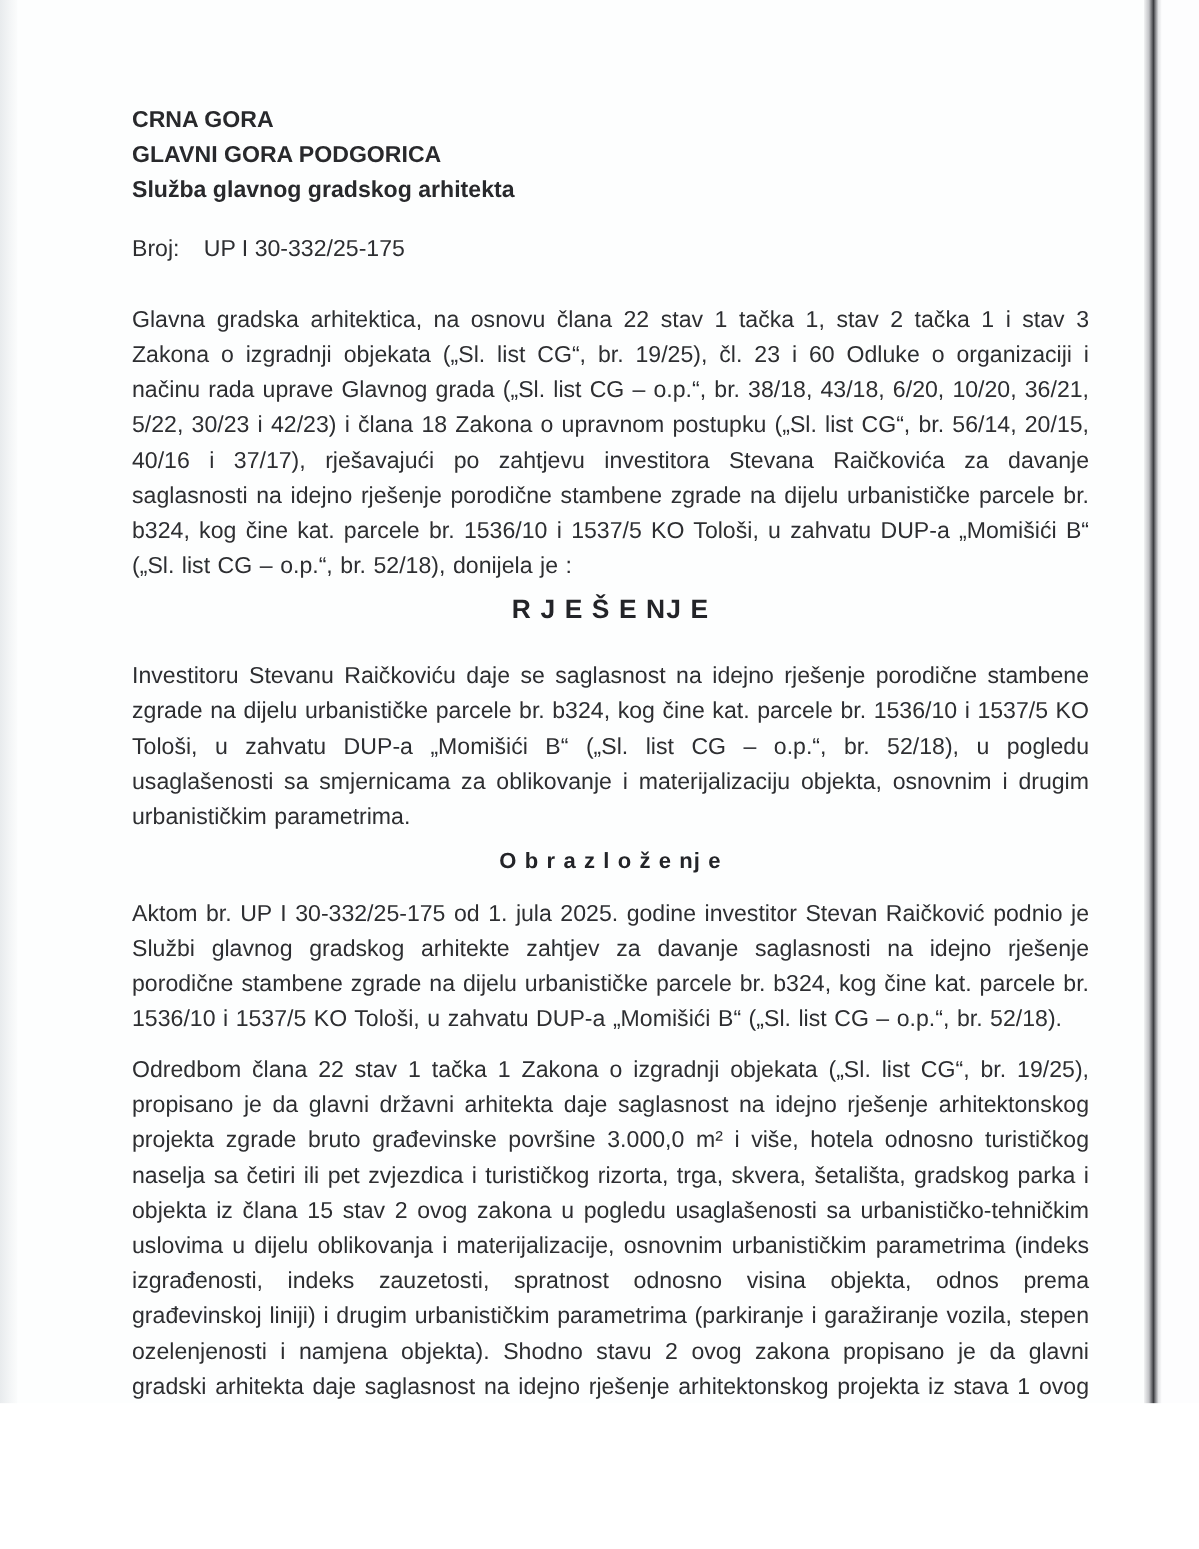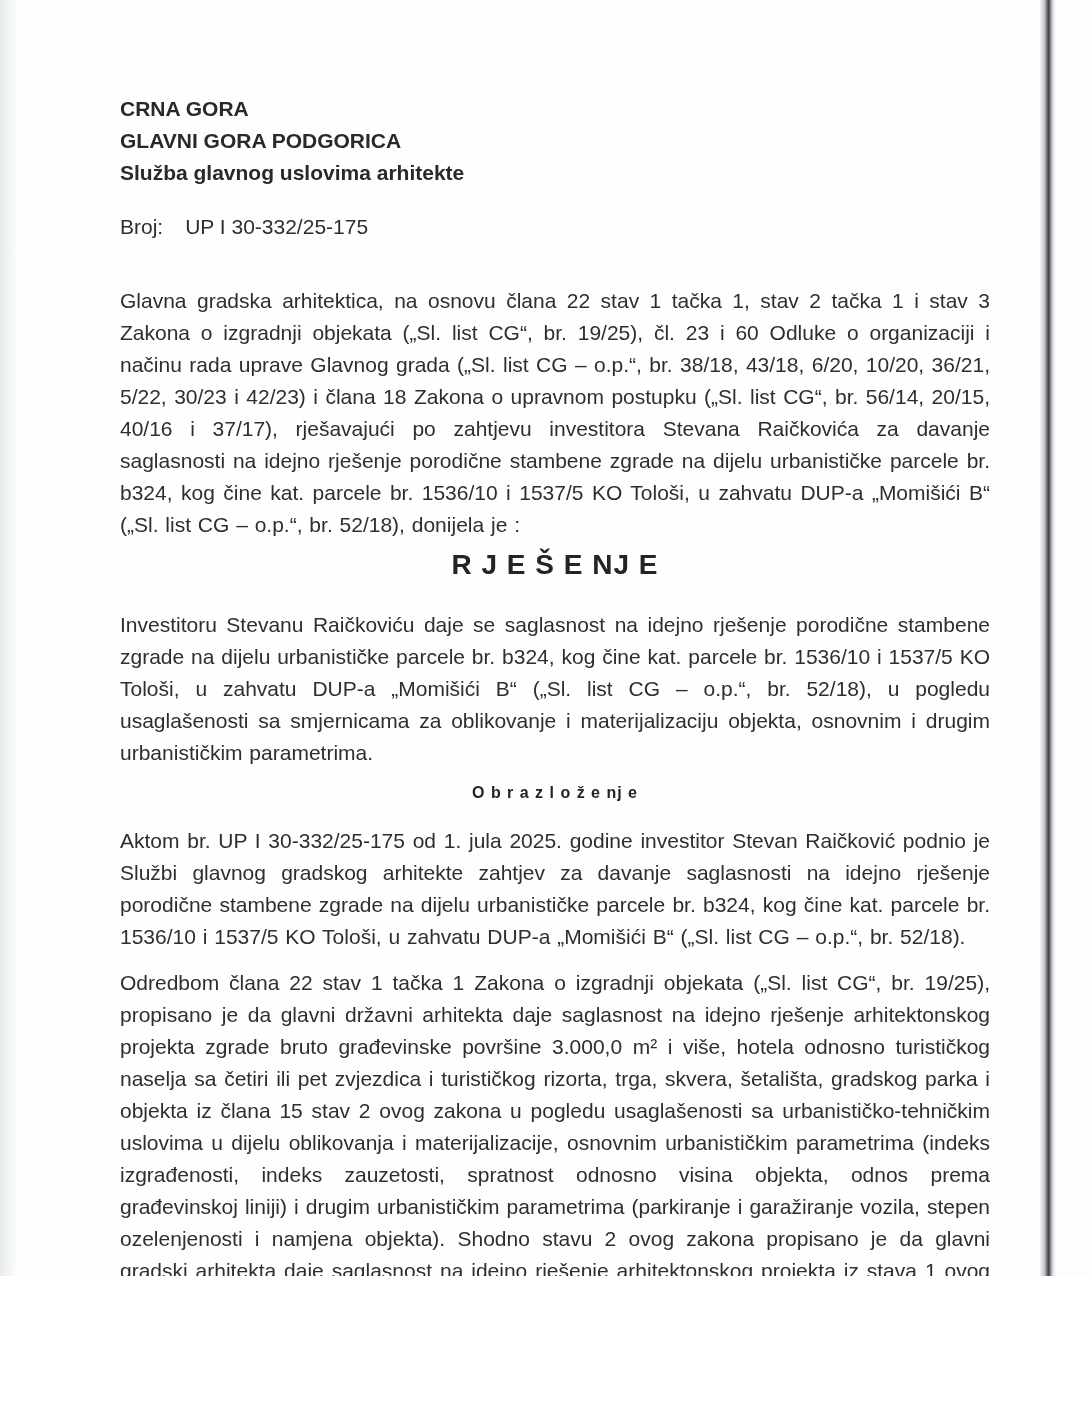--- a/index.html
+++ b/index.html
@@ -67,48 +67,48 @@
   }
   .ref-val {
     margin-left: 22px;
     text-align: center;
   }
   .para {
     margin: 0;
     text-align: justify;
     word-spacing: 1px;
   }
-  .para-intro   { margin-top: 42px; }
+  .para-intro   { margin-top: 32px; }
   .heading {
     margin: 8px 0 28px 0;
     text-align: center;
     font-weight: bold;
-    font-size: 28px;
+    font-size: 24px;
     letter-spacing: 1px;
     color: #232428;
   }
   .heading-sub {
     margin: 8px 0 16px 0;
-    font-size: 16px;
+    font-size: 20px;
   }
   .para-expl-2 { margin-top: 14px; }
 </style>
 </head>
 <body>
 
 <div class="scan">
   <div class="left-edge"></div>
 
   <div class="paper">
     <div class="content">
 
       <div class="letterhead">
         <div>CRNA GORA</div>
         <div>GLAVNI GORA PODGORICA</div>
-        <div>Služba glavnog uslovima arhitekte</div>
+        <div>Služba glavnog gradskog arhitekta</div>
       </div>
 
       <div class="refblock">
         <div><span>Broj:</span><span class="ref-val">UP I 30-332/25-175</span></div>
       </div>
 
       <p class="para para-intro">Glavna gradska arhitektica, na osnovu člana 22 stav 1 tačka 1, stav 2 tačka 1 i stav 3 Zakona o izgradnji objekata („Sl. list CG“, br. 19/25), čl. 23 i 60 Odluke o organizaciji i načinu rada uprave Glavnog grada („Sl. list CG – o.p.“, br. 38/18, 43/18, 6/20, 10/20, 36/21, 5/22, 30/23 i 42/23) i člana 18 Zakona o upravnom postupku („Sl. list CG“, br. 56/14, 20/15, 40/16 i 37/17), rješavajući po zahtjevu investitora Stevana Raičkovića za davanje saglasnosti na idejno rješenje porodične stambene zgrade na dijelu urbanističke parcele br. b324, kog čine kat. parcele br. 1536/10 i 1537/5 KO Tološi, u zahvatu DUP-a „Momišići B“ („Sl. list CG – o.p.“, br. 52/18), donijela je :</p>
 
       <h2 class="heading">R J E Š E NJ E</h2>
 

